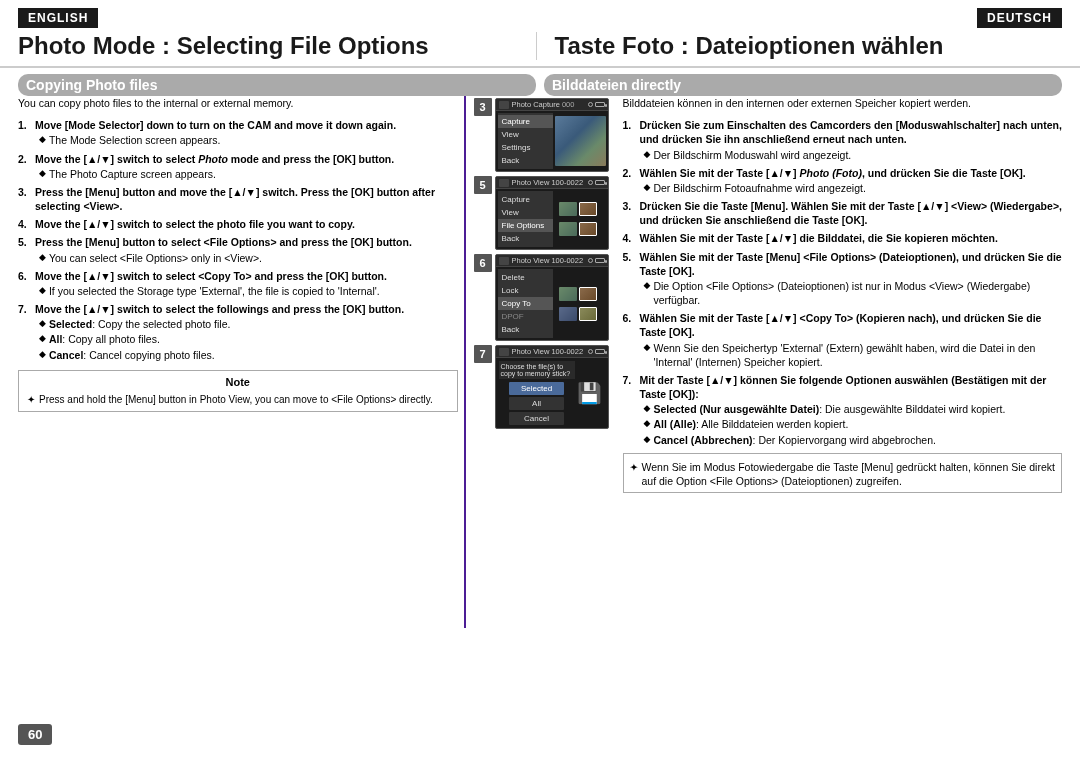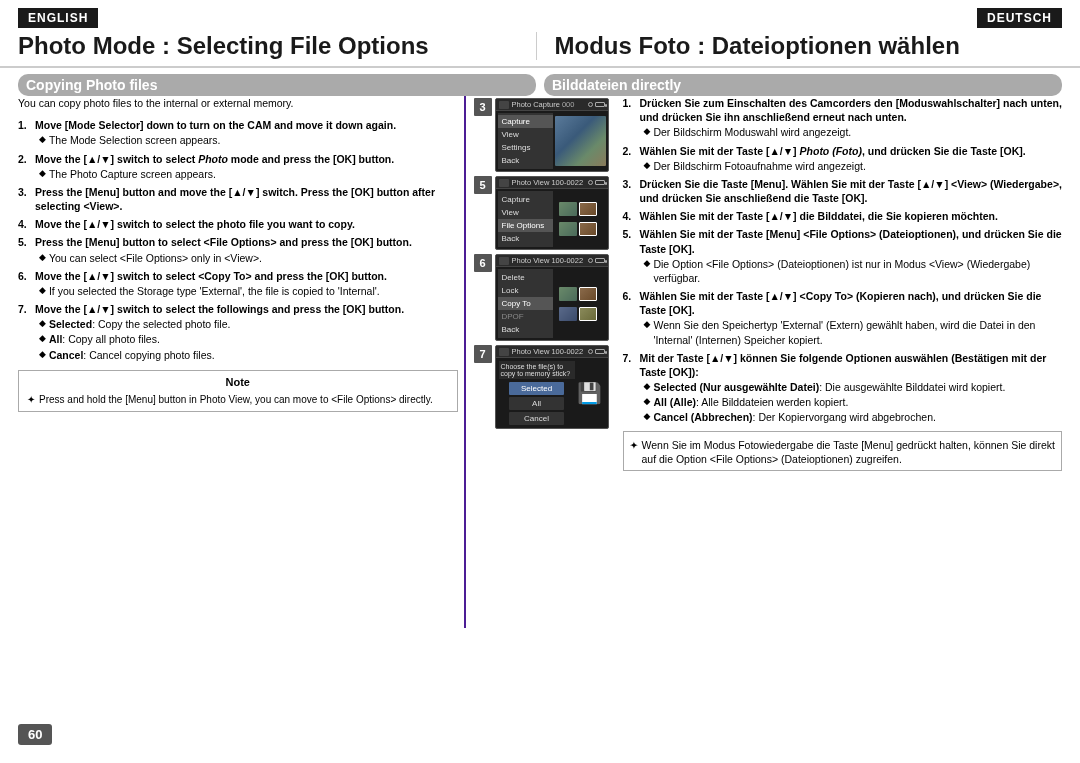--- a/index.html
+++ b/index.html
@@ -345,21 +345,21 @@
 
 <div class="page">
 
   <div class="lang-header">
     <span class="lang-badge">ENGLISH</span>
     <span class="lang-badge">DEUTSCH</span>
   </div>
 
   <div class="main-titles">
     <div class="title-en">Photo Mode : Selecting File Options</div>
-    <div class="title-de">Modus Foto : Dateioptionen wählen</div>
+    <div class="title-de">Taste Foto : Dateioptionen wählen</div>
   </div>
 
   <div class="section-row">
     <div class="section-header">Copying Photo files</div>
     <div class="section-header de">Bilddateien directly</div>
   </div>
 
   <div class="content-area">
 
     <div class="left-col">
@@ -562,20 +562,21 @@
             <div style="display:flex;align-items:center;padding-right:2px;">
               <span style="font-size:20px;color:#888;">💾</span>
             </div>
           </div>
         </div>
       </div>
 
     </div>
 
     <div class="right-col">
+      <p class="intro-text">Bilddateien können in den internen oder externen Speicher kopiert werden.</p>
 
       <ol class="numbered">
         <li>
           <span class="li-num">1.</span>
           <span class="li-body">
             <span class="bold">Drücken Sie zum Einschalten des Camcorders den [Moduswahlschalter] nach unten, und drücken Sie ihn anschließend erneut nach unten.</span>
             <div class="sub-bullet">
               <span class="diamond">◆</span>
               <span>Der Bildschirm Moduswahl wird angezeigt.</span>
             </div>

